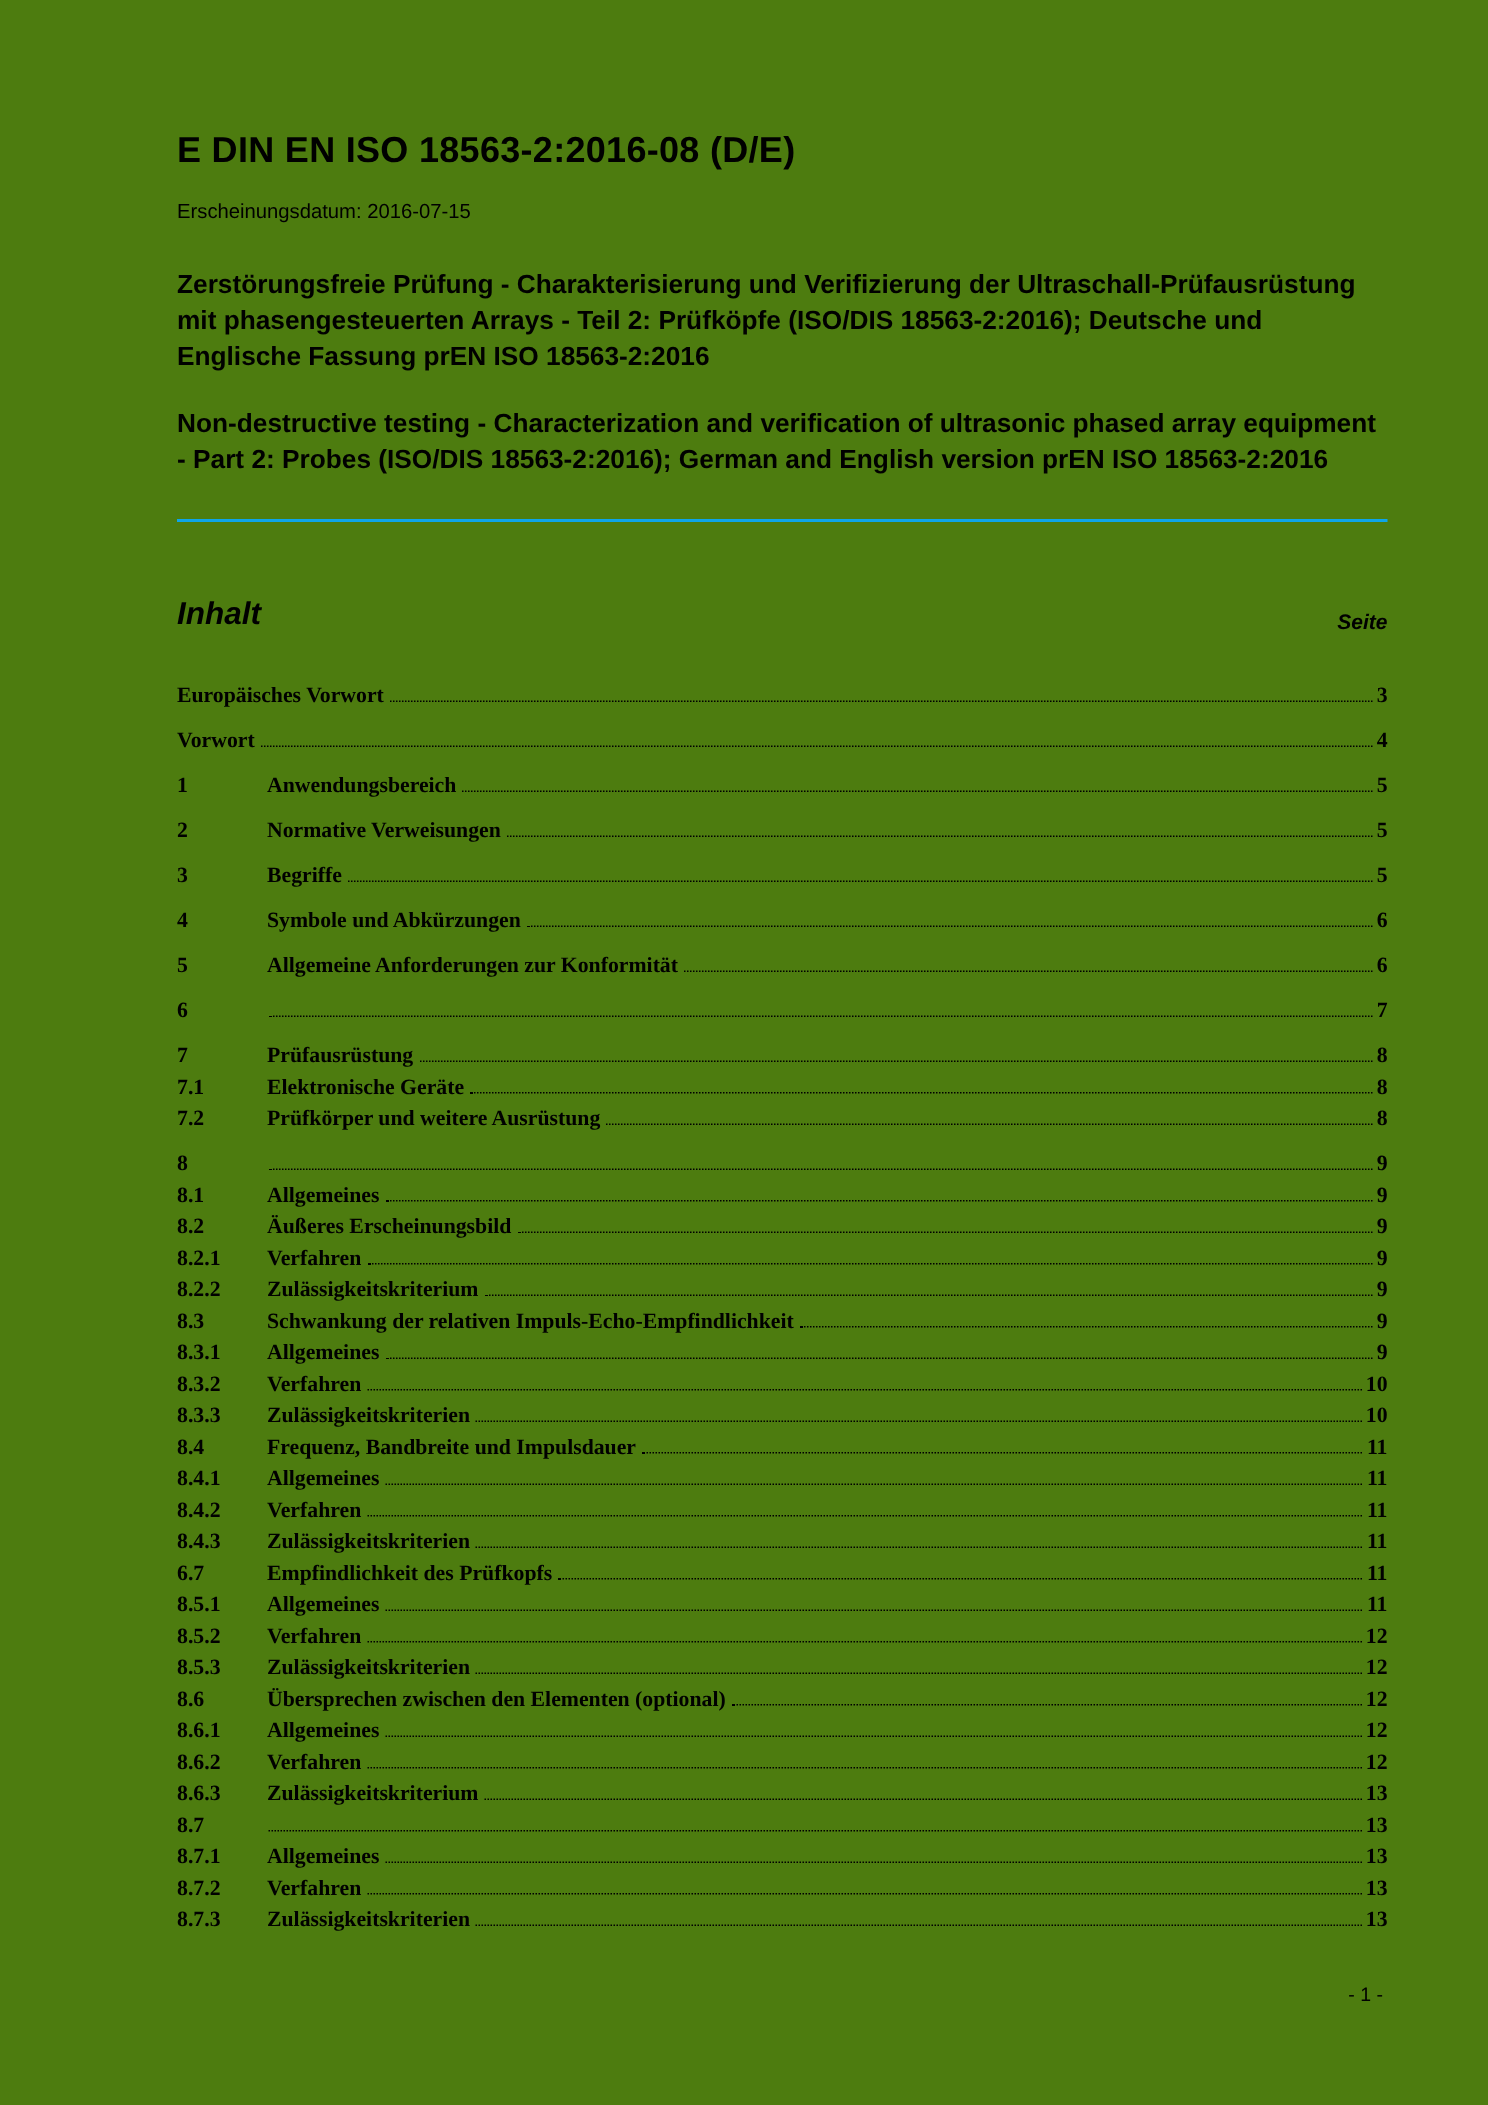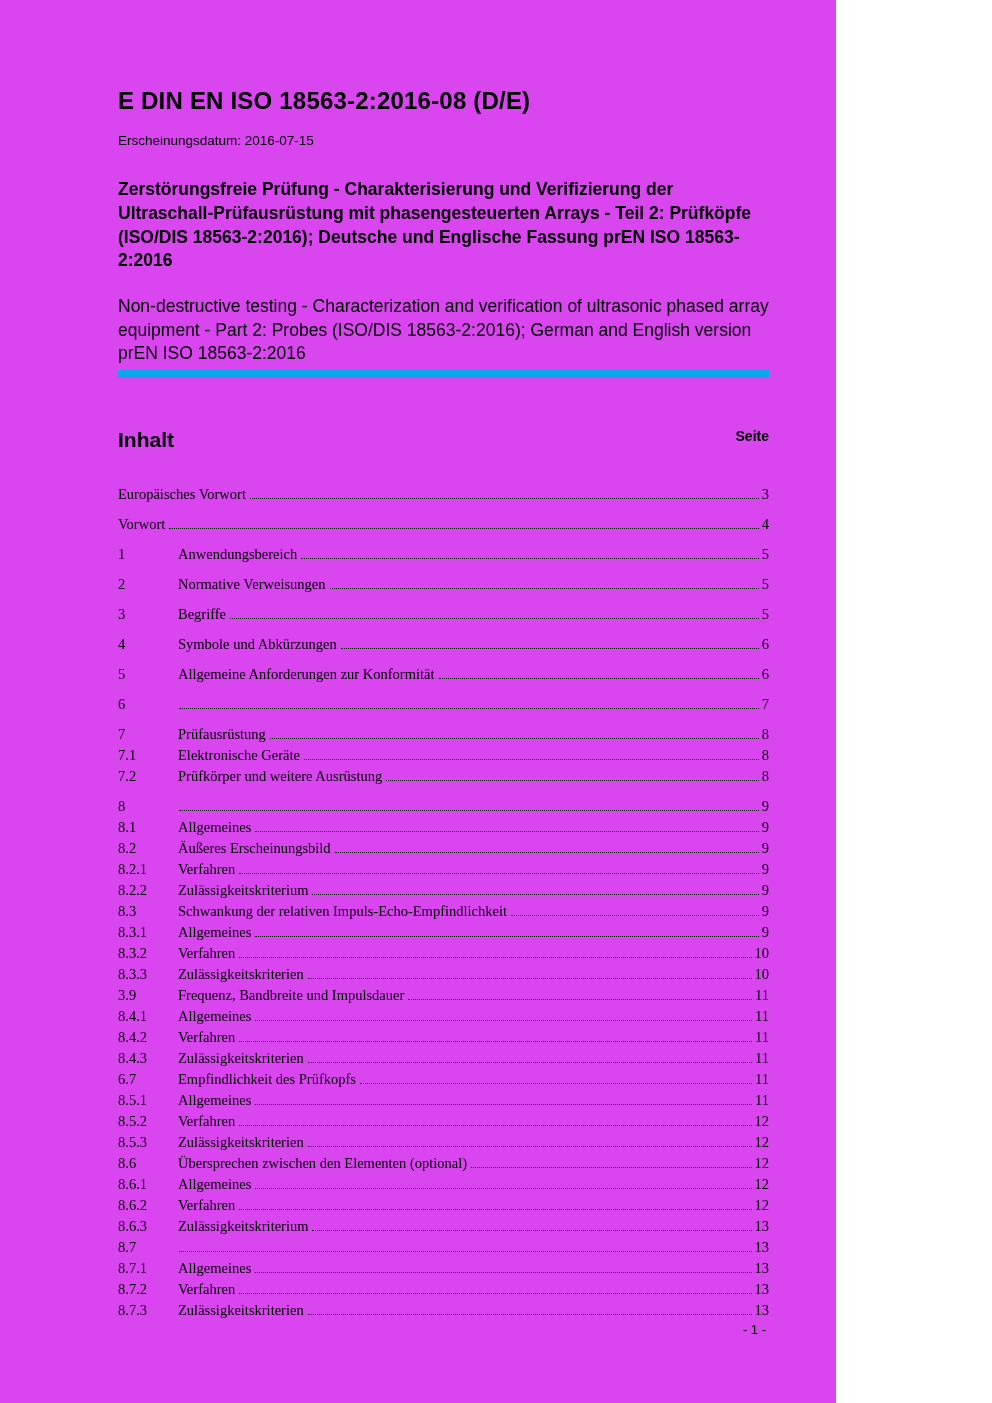--- a/index.html
+++ b/index.html
@@ -3,23 +3,23 @@
 <meta charset="utf-8">
 <style>
   html, body {
     margin: 0;
     padding: 0;
     background: #ffffff;
     color: #000000;
   }
   .page {
     position: relative;
-    width: 836px;
+    width: 992px;
     height: 1403px;
-    background: #d946ef;
+    background: #4d7c0f;
     font-family: "Liberation Sans", sans-serif;
     box-sizing: border-box;
     padding: 88px 67px 0 118px;
     overflow: hidden;
   }
   .doc-title {
     font-size: 24px;
     font-weight: bold;
     line-height: 1.1;
     letter-spacing: 0.2px;
@@ -31,43 +31,44 @@
   }
   .title-de {
     margin-top: 30px;
     font-size: 17.5px;
     font-weight: bold;
     line-height: 1.35;
   }
   .title-en {
     margin-top: 22px;
     font-size: 17.5px;
-    font-weight: normal;
+    font-weight: bold;
     line-height: 1.35;
-    padding-bottom: 4px;
-    border-bottom: 8px solid #0ea5e9;
+    padding-bottom: 27px;
+    border-bottom: 2px solid #0ea5e9;
   }
   .toc-header {
     margin-top: 50px;
     display: flex;
     justify-content: space-between;
-    align-items: flex-start;
+    align-items: flex-end;
+    font-style: italic;
   }
   .toc-heading {
     font-size: 21px;
     font-weight: bold;
   }
   .toc-page-label {
     font-size: 14px;
     font-weight: bold;
   }
   .toc-list {
     margin-top: 32px;
     font-family: "Liberation Serif", serif;
-    font-weight: normal;
+    font-weight: bold;
     font-size: 14.5px;
   }
   .toc-row {
     display: flex;
     align-items: baseline;
     line-height: 21px;
     white-space: nowrap;
   }
   .toc-row.space-before {
     margin-top: 9px;
@@ -249,21 +250,21 @@
   </div>
 
   <div class="toc-row">
     <span class="toc-num">8.3.3</span>
     <span class="toc-label">Zulässigkeitskriterien</span>
     <span class="toc-leader"></span>
     <span class="toc-page">10</span>
   </div>
 
   <div class="toc-row">
-    <span class="toc-num">3.9</span>
+    <span class="toc-num">8.4</span>
     <span class="toc-label">Frequenz, Bandbreite und Impulsdauer</span>
     <span class="toc-leader"></span>
     <span class="toc-page">11</span>
   </div>
 
   <div class="toc-row">
     <span class="toc-num">8.4.1</span>
     <span class="toc-label">Allgemeines</span>
     <span class="toc-leader"></span>
     <span class="toc-page">11</span>

